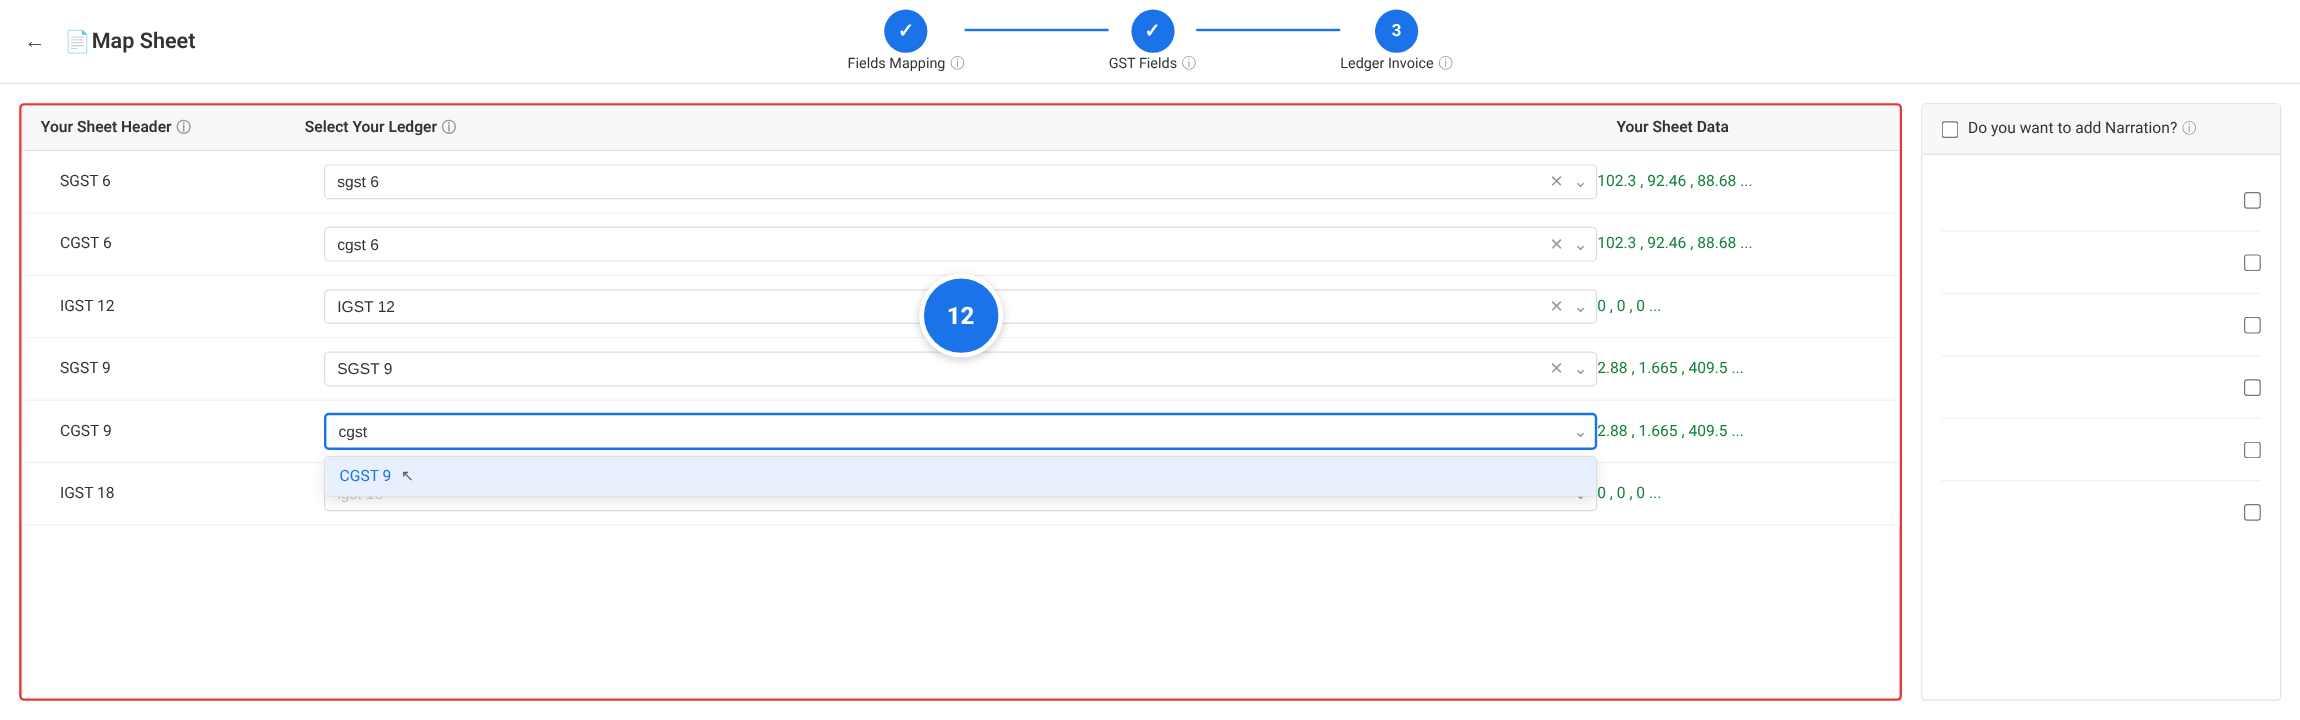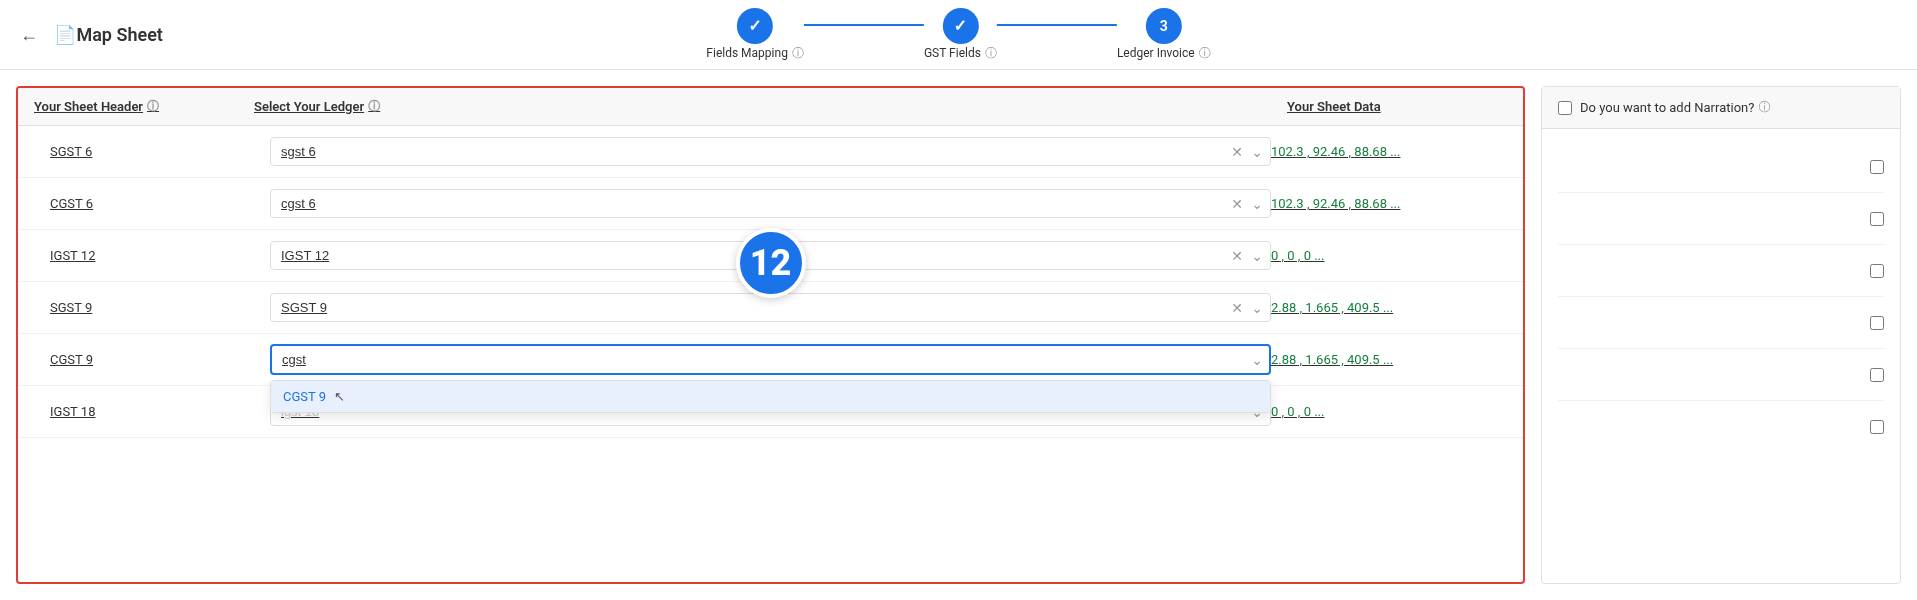--- a/index.html
+++ b/index.html
@@ -58,36 +58,36 @@
 
     .sheet-data { font-size: 13px; color: #15803d; }
 
     
     .dropdown-overlay { position: absolute; left: 220px; right: 0; background: #fff; border: 1px solid #ddd; border-radius: 4px; z-index: 100; box-shadow: 0 4px 12px rgba(0,0,0,0.1); }
     .dropdown-item { padding: 8px 12px; cursor: pointer; font-size: 13px; display: flex; align-items: center; }
     .dropdown-item.highlighted { background: #e8f0fe; color: #1a73e8; }
     .cursor-icon { margin-left: 8px; color: #555; }
 
     
-    .step-badge { position: absolute; left: 50%; top: 50%; transform: translate(-50%, -50%); width: 70px; height: 70px; border-radius: 50%; background: #1a73e8; color: #fff; font-size: 36px; font-weight: 800; display: flex; align-items: center; justify-content: center; border: 4px solid #fff; box-shadow: 0 2px 8px rgba(0,0,0,0.2); z-index: 10; }
-
-    
-    .right-panel { width: 360px; border: 1px solid #e0e0e0; border-radius: 4px; background: #fff; }
+    .step-badge { position: absolute; left: 50%; top: 50%; transform: translate(-50%, -50%); width: 70px; height: 70px; border-radius: 50%; background: #1a73e8; color: #fff; font-size: 20px; font-weight: 800; display: flex; align-items: center; justify-content: center; border: 4px solid #fff; box-shadow: 0 2px 8px rgba(0,0,0,0.2); z-index: 10; }
+
+    
+    .right-panel { width: 300px; border: 1px solid #e0e0e0; border-radius: 4px; background: #fff; }
     .right-panel-header { padding: 12px 16px; border-bottom: 1px solid #e0e0e0; background: #f8f8f8; display: flex; align-items: center; gap: 8px; }
     .narration-checkbox { width: 14px; height: 14px; }
     .narration-label { font-size: 13px; color: #333; display: flex; align-items: center; gap: 4px; }
     .right-panel-body { padding: 12px 16px; }
     .right-row { padding: 8px 0; border-bottom: 1px solid #f0f0f0; display: flex; align-items: center; justify-content: flex-end; min-height: 52px; }
     .right-row:last-child { border-bottom: none; }
     .right-checkbox { width: 14px; height: 14px; }
 
     .checkmark { color: #fff; font-size: 16px; }
 
     
-    .left-panel-inner { position: relative; text-decoration: underline; }
+    .left-panel-inner { position: relative; }
   </style>
 </head>
 <body>
 
 <div class="app-container">
 
   <div class="header">
     <div class="back-btn">
       <span class="back-icon">←</span>
     </div>

